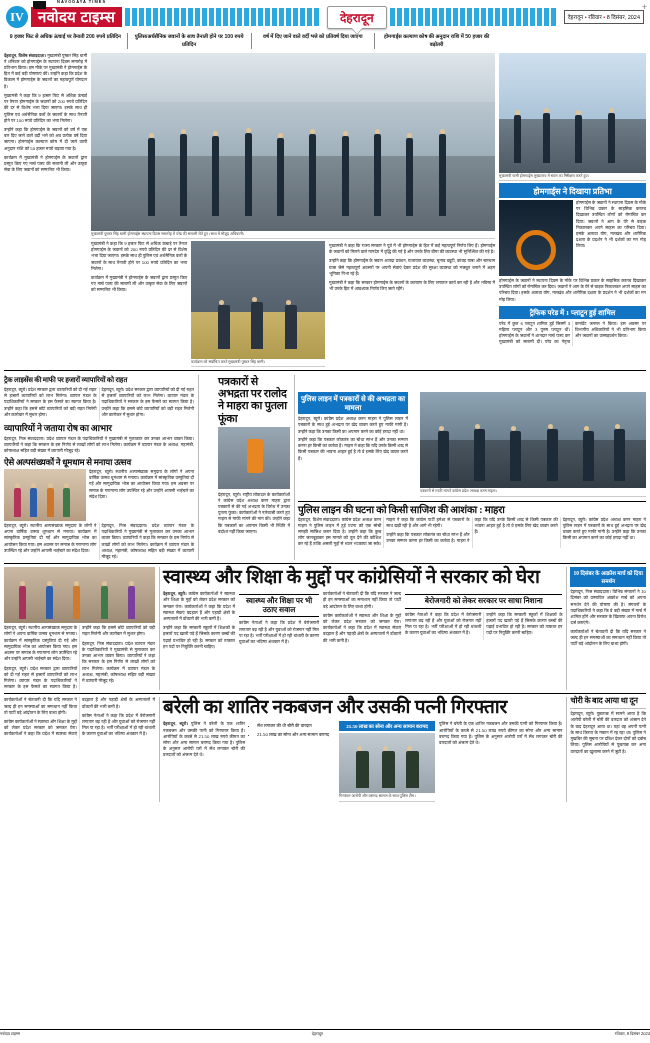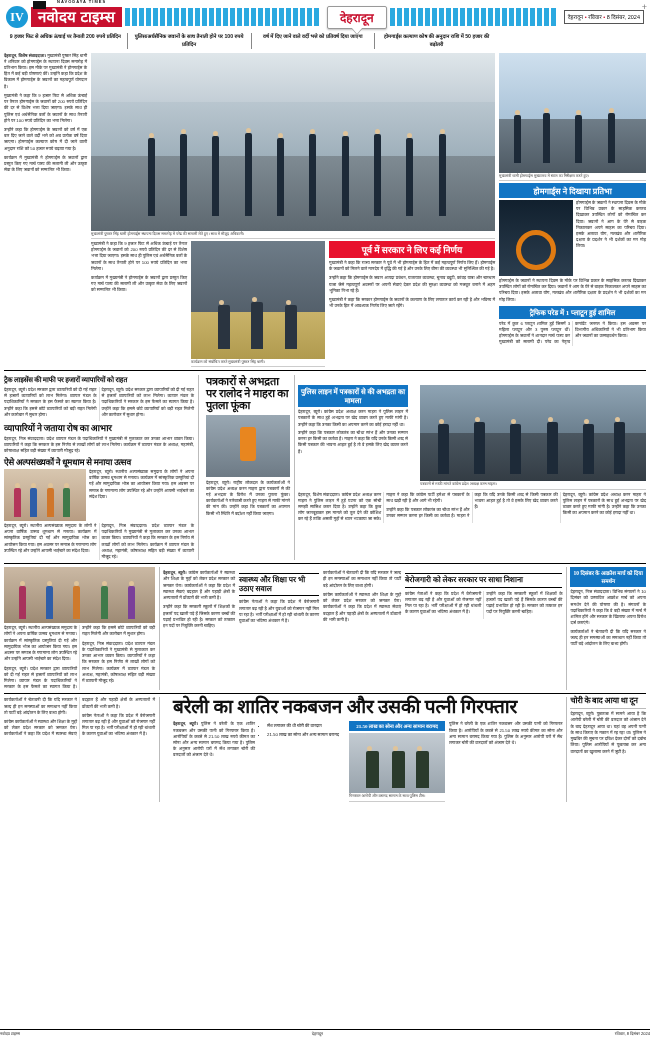--- a/index.html
+++ b/index.html
@@ -82,21 +82,21 @@
   .banner-blue.sm { font-size:7px; }
   .sec-head {
     font-family:"Liberation Serif", serif; font-weight:bold; font-size:13px;
     line-height:1.1; letter-spacing:-.2px;
   }
   .sec-head.big { font-size:19px; }
   .sec-head.xl { font-size:21px; }
   .sub-head {
     font-family:"Liberation Serif", serif; font-weight:bold; font-size:7.5px;
     line-height:1.15; border-top:1px solid #000; border-bottom:1px solid #000;
-    padding:2px 0; margin:3px 0;
+    padding:2px 0; margin:3px 0;text-align:center;
   }
   .tagbox {
     border:1px solid #c9a96a; background:#fdf6e6; padding:2px 5px;
     font-family:"Liberation Serif", serif; font-weight:bold; font-size:9px;
   }
   .tagbox .hi { color:#c8102e; }
 
   
   .top-grid { display:flex; gap:4px; }
   .col-left-top { width:86px; }
@@ -266,21 +266,20 @@
           <div class="photo" style="height:118px">
             <div class="ph-sky" style="height:60%;background:linear-gradient(#6e7c88,#54606b)"></div>
             <div class="ph-ground" style="height:40%;background:linear-gradient(#c9b36a,#b09a4e)"></div>
             <div class="ph-fig" style="left:20%;height:38%;width:12px;background:#2a3440"></div>
             <div class="ph-fig" style="left:45%;height:40%;width:12px;background:#2a3440"></div>
             <div class="ph-fig" style="left:70%;height:38%;width:12px;background:#2a3440"></div>
           </div>
           <div class="cap">कार्यक्रम को संबोधित करते मुख्यमंत्री पुष्कर सिंह धामी।</div>
         </div>
         <div style="width:166px">
-          <div class="banner-red">पूर्व में सरकार ने लिए कई निर्णय</div>
           <div class="body-text" style="margin-top:2px">
             <p>मुख्यमंत्री ने कहा कि राज्य सरकार ने पूर्व में भी होमगार्ड्स के हित में कई महत्वपूर्ण निर्णय लिए हैं। होमगार्ड्स के जवानों को मिलने वाले मानदेय में वृद्धि की गई है और उनके लिए बीमा की व्यवस्था भी सुनिश्चित की गई है।</p>
             <p>उन्होंने कहा कि होमगार्ड्स के जवान आपदा प्रबंधन, यातायात व्यवस्था, चुनाव ड्यूटी, कांवड़ यात्रा और चारधाम यात्रा जैसे महत्वपूर्ण अवसरों पर अपनी सेवाएं देकर प्रदेश की सुरक्षा व्यवस्था को मजबूत बनाने में अहम भूमिका निभा रहे हैं।</p>
             <p>मुख्यमंत्री ने कहा कि सरकार होमगार्ड्स के जवानों के कल्याण के लिए लगातार कार्य कर रही है और भविष्य में भी उनके हित में आवश्यक निर्णय लिए जाते रहेंगे।</p>
           </div>
         </div>
       </div>
     </div>
 
     <div class="col-right-top">
@@ -333,50 +332,51 @@
           <div class="ph-fig" style="left:72%;height:55%;background:#3f7a4a"></div>
         </div>
         <div class="body-text" style="flex:1">देहरादून, ब्यूरो। स्थानीय अल्पसंख्यक समुदाय के लोगों ने अपना वार्षिक उत्सव धूमधाम से मनाया। कार्यक्रम में सांस्कृतिक प्रस्तुतियां दी गईं और सामुदायिक भोज का आयोजन किया गया। इस अवसर पर समाज के गणमान्य लोग उपस्थित रहे और उन्होंने आपसी भाईचारे का संदेश दिया।</div>
       </div>
       <div class="body-text cols2" style="margin-top:2px">
         <p>देहरादून, ब्यूरो। स्थानीय अल्पसंख्यक समुदाय के लोगों ने अपना वार्षिक उत्सव धूमधाम से मनाया। कार्यक्रम में सांस्कृतिक प्रस्तुतियां दी गईं और सामुदायिक भोज का आयोजन किया गया। इस अवसर पर समाज के गणमान्य लोग उपस्थित रहे और उन्होंने आपसी भाईचारे का संदेश दिया।</p>
         <p>देहरादून, निज संवाददाता। प्रदेश व्यापार मंडल के पदाधिकारियों ने मुख्यमंत्री से मुलाकात कर उनका आभार व्यक्त किया। व्यापारियों ने कहा कि सरकार के इस निर्णय से लाखों लोगों को लाभ मिलेगा। कार्यक्रम में व्यापार मंडल के अध्यक्ष, महामंत्री, कोषाध्यक्ष सहित बड़ी संख्या में व्यापारी मौजूद रहे।</p>
       </div>
     </div>
 
-    <div class="mg-c2 vrule" style="padding-left:7px">
+    <div class="mg-c2 vrule" style="padding-left:19px">
       <div class="sec-head" style="font-size:11px">पत्रकारों से अभद्रता पर रालोद ने माहरा का पुतला फूंका</div>
       <div class="photo" style="height:62px;margin-top:3px">
         <div class="ph-sky" style="height:100%;background:linear-gradient(#9aa8b3,#6d7a85)"></div>
         <div style="position:absolute;left:40%;top:20%;width:16px;height:34px;background:#e8861f;border-radius:3px"></div>
       </div>
       <div class="body-text" style="margin-top:3px">देहरादून, ब्यूरो। राष्ट्रीय लोकदल के कार्यकर्ताओं ने कांग्रेस प्रदेश अध्यक्ष करन माहरा द्वारा पत्रकारों से की गई अभद्रता के विरोध में उनका पुतला फूंका। कार्यकर्ताओं ने नारेबाजी करते हुए माहरा से माफी मांगने की मांग की। उन्होंने कहा कि पत्रकारों का अपमान किसी भी स्थिति में बर्दाश्त नहीं किया जाएगा।</div>
     </div>
 
     <div class="mg-c3 vrule" style="padding-left:3px">
-      <div style="display:flex;gap:12px;margin-top:10px">
+      <div style="display:flex;gap:12px;margin-top:17px">
         <div style="width:110px">
           <div class="banner-blue sm">पुलिस लाइन में पत्रकारों से की अभद्रता का मामला</div>
           <div class="body-text" style="margin-top:2px">देहरादून, ब्यूरो। कांग्रेस प्रदेश अध्यक्ष करन माहरा ने पुलिस लाइन में पत्रकारों के साथ हुई अभद्रता पर खेद व्यक्त करते हुए माफी मांगी है। उन्होंने कहा कि उनका किसी का अपमान करने का कोई इरादा नहीं था।</div>
           <div class="body-text" style="margin-top:2px">उन्होंने कहा कि पत्रकार लोकतंत्र का चौथा स्तंभ हैं और उनका सम्मान करना हर किसी का कर्तव्य है। माहरा ने कहा कि यदि उनके किसी शब्द से किसी पत्रकार की भावना आहत हुई है तो वे इसके लिए खेद व्यक्त करते हैं।</div>
         </div>
         <div style="flex:1">
           <div class="photo" style="height:96px">
             <div class="ph-sky" style="height:50%;background:linear-gradient(#8fa4b4,#6b7f8e)"></div>
             <div class="ph-ground" style="height:50%;background:linear-gradient(#4a5660,#333c44)"></div>
             <div class="ph-fig" style="left:8%;height:52%;width:11px"></div>
             <div class="ph-fig" style="left:24%;height:54%;width:11px"></div>
             <div class="ph-fig" style="left:40%;height:52%;width:11px"></div>
             <div class="ph-fig" style="left:56%;height:54%;width:11px"></div>
             <div class="ph-fig" style="left:72%;height:52%;width:11px"></div>
             <div class="ph-fig" style="left:86%;height:54%;width:11px"></div>
           </div>
           <div class="cap">पत्रकारों से माफी मांगते कांग्रेस प्रदेश अध्यक्ष करन माहरा।</div>
         </div>
       </div>
+      <div class="sec-head" style="font-size:10px;margin-top:4px;border-top:1px solid #000;padding-top:2px">पुलिस लाइन की घटना को किसी साजिश की आशंका : माहरा</div>
       <div class="body-text cols4" style="margin-top:2px">
         <p>देहरादून, विशेष संवाददाता। कांग्रेस प्रदेश अध्यक्ष करन माहरा ने पुलिस लाइन में हुई घटना को एक सोची समझी साजिश करार दिया है। उन्होंने कहा कि कुछ लोग जानबूझकर इस मामले को तूल देने की कोशिश कर रहे हैं ताकि असली मुद्दों से ध्यान भटकाया जा सके। माहरा ने कहा कि कांग्रेस पार्टी हमेशा से पत्रकारों के साथ खड़ी रही है और आगे भी रहेगी।</p>
         <p>उन्होंने कहा कि पत्रकार लोकतंत्र का चौथा स्तंभ हैं और उनका सम्मान करना हर किसी का कर्तव्य है। माहरा ने कहा कि यदि उनके किसी शब्द से किसी पत्रकार की भावना आहत हुई है तो वे इसके लिए खेद व्यक्त करते हैं।</p>
         <p>देहरादून, ब्यूरो। कांग्रेस प्रदेश अध्यक्ष करन माहरा ने पुलिस लाइन में पत्रकारों के साथ हुई अभद्रता पर खेद व्यक्त करते हुए माफी मांगी है। उन्होंने कहा कि उनका किसी का अपमान करने का कोई इरादा नहीं था।</p>
       </div>
     </div>
   </div>
 
   <div class="rule"></div>
 
@@ -392,20 +392,21 @@
         <div class="ph-fig" style="left:82%;height:58%;background:#7a3f9a"></div>
       </div>
       <div class="body-text cols2" style="margin-top:2px">
         <p>देहरादून, ब्यूरो। स्थानीय अल्पसंख्यक समुदाय के लोगों ने अपना वार्षिक उत्सव धूमधाम से मनाया। कार्यक्रम में सांस्कृतिक प्रस्तुतियां दी गईं और सामुदायिक भोज का आयोजन किया गया। इस अवसर पर समाज के गणमान्य लोग उपस्थित रहे और उन्होंने आपसी भाईचारे का संदेश दिया।</p>
         <p>देहरादून, ब्यूरो। प्रदेश सरकार द्वारा व्यापारियों को दी गई राहत से हजारों व्यापारियों को लाभ मिलेगा। व्यापार मंडल के पदाधिकारियों ने सरकार के इस फैसले का स्वागत किया है। उन्होंने कहा कि इससे छोटे व्यापारियों को बड़ी राहत मिलेगी और कारोबार में सुधार होगा।</p>
         <p>देहरादून, निज संवाददाता। प्रदेश व्यापार मंडल के पदाधिकारियों ने मुख्यमंत्री से मुलाकात कर उनका आभार व्यक्त किया। व्यापारियों ने कहा कि सरकार के इस निर्णय से लाखों लोगों को लाभ मिलेगा। कार्यक्रम में व्यापार मंडल के अध्यक्ष, महामंत्री, कोषाध्यक्ष सहित बड़ी संख्या में व्यापारी मौजूद रहे।</p>
       </div>
     </div>
 
     <div class="lg-c2 vrule" style="padding-left:3px">
+      <div class="sec-head big">स्वास्थ्य और शिक्षा के मुद्दों पर कांग्रेसियों ने सरकार को घेरा</div>
       <div style="display:flex;gap:4px;margin-top:3px">
         <div style="width:72px">
           <div class="body-text">
             <p><span class="lede">देहरादून, ब्यूरो।</span>
                <span>कांग्रेस कार्यकर्ताओं ने स्वास्थ्य और शिक्षा के मुद्दों को लेकर प्रदेश सरकार को जमकर घेरा। कार्यकर्ताओं ने कहा कि प्रदेश में स्वास्थ्य सेवाएं बदहाल हैं और पहाड़ी क्षेत्रों के अस्पतालों में डॉक्टरों की भारी कमी है।</span></p>
             <p>उन्होंने कहा कि सरकारी स्कूलों में शिक्षकों के हजारों पद खाली पड़े हैं जिसके कारण बच्चों की पढ़ाई प्रभावित हो रही है। सरकार को तत्काल इन पदों पर नियुक्ति करनी चाहिए।</p>
           </div>
         </div>
         <div style="width:80px">
           <div class="sub-head">स्वास्थ्य और शिक्षा पर भी उठाए सवाल</div>
@@ -438,21 +439,21 @@
 
   <div class="low-grid" style="margin-top:2px">
     <div class="lg-c1">
       <div class="body-text cols2">
         <p>कार्यकर्ताओं ने चेतावनी दी कि यदि सरकार ने जल्द ही इन समस्याओं का समाधान नहीं किया तो पार्टी बड़े आंदोलन के लिए बाध्य होगी।</p>
         <p>कांग्रेस कार्यकर्ताओं ने स्वास्थ्य और शिक्षा के मुद्दों को लेकर प्रदेश सरकार को जमकर घेरा। कार्यकर्ताओं ने कहा कि प्रदेश में स्वास्थ्य सेवाएं बदहाल हैं और पहाड़ी क्षेत्रों के अस्पतालों में डॉक्टरों की भारी कमी है।</p>
         <p>कांग्रेस नेताओं ने कहा कि प्रदेश में बेरोजगारी लगातार बढ़ रही है और युवाओं को रोजगार नहीं मिल पा रहा है। भर्ती परीक्षाओं में हो रही धांधली के कारण युवाओं का भविष्य अंधकार में है।</p>
       </div>
     </div>
 
-    <div class="lg-c2 vrule" style="padding-left:13px">
+    <div class="lg-c2 vrule" style="padding-left:3px">
       <div class="sec-head big">बरेली का शातिर नकबजन और उसकी पत्नी गिरफ्तार</div>
       <div style="display:flex;gap:4px;margin-top:3px">
         <div style="width:82px">
           <div class="body-text">
             <p><span class="lede">देहरादून, ब्यूरो।</span>
                <span>पुलिस ने बरेली के एक शातिर नकबजन और उसकी पत्नी को गिरफ्तार किया है। आरोपियों के कब्जे से 21.50 लाख रुपये कीमत का सोना और अन्य सामान बरामद किया गया है। पुलिस के अनुसार आरोपी घरों में सेंध लगाकर चोरी की वारदातों को अंजाम देते थे।</span></p>
           </div>
         </div>
         <div style="width:86px">
           <ul class="bullets">

